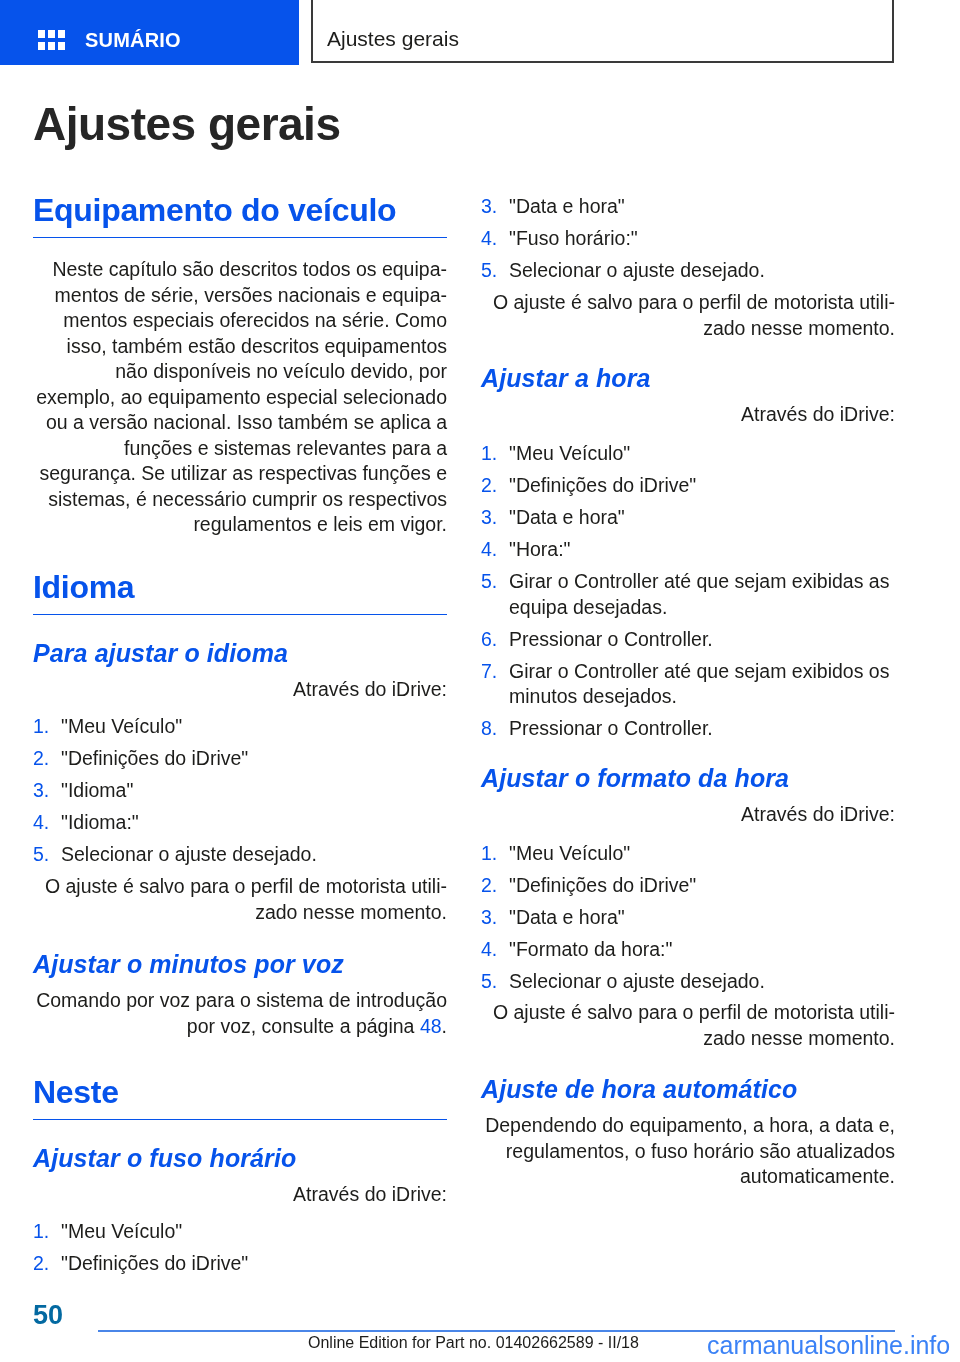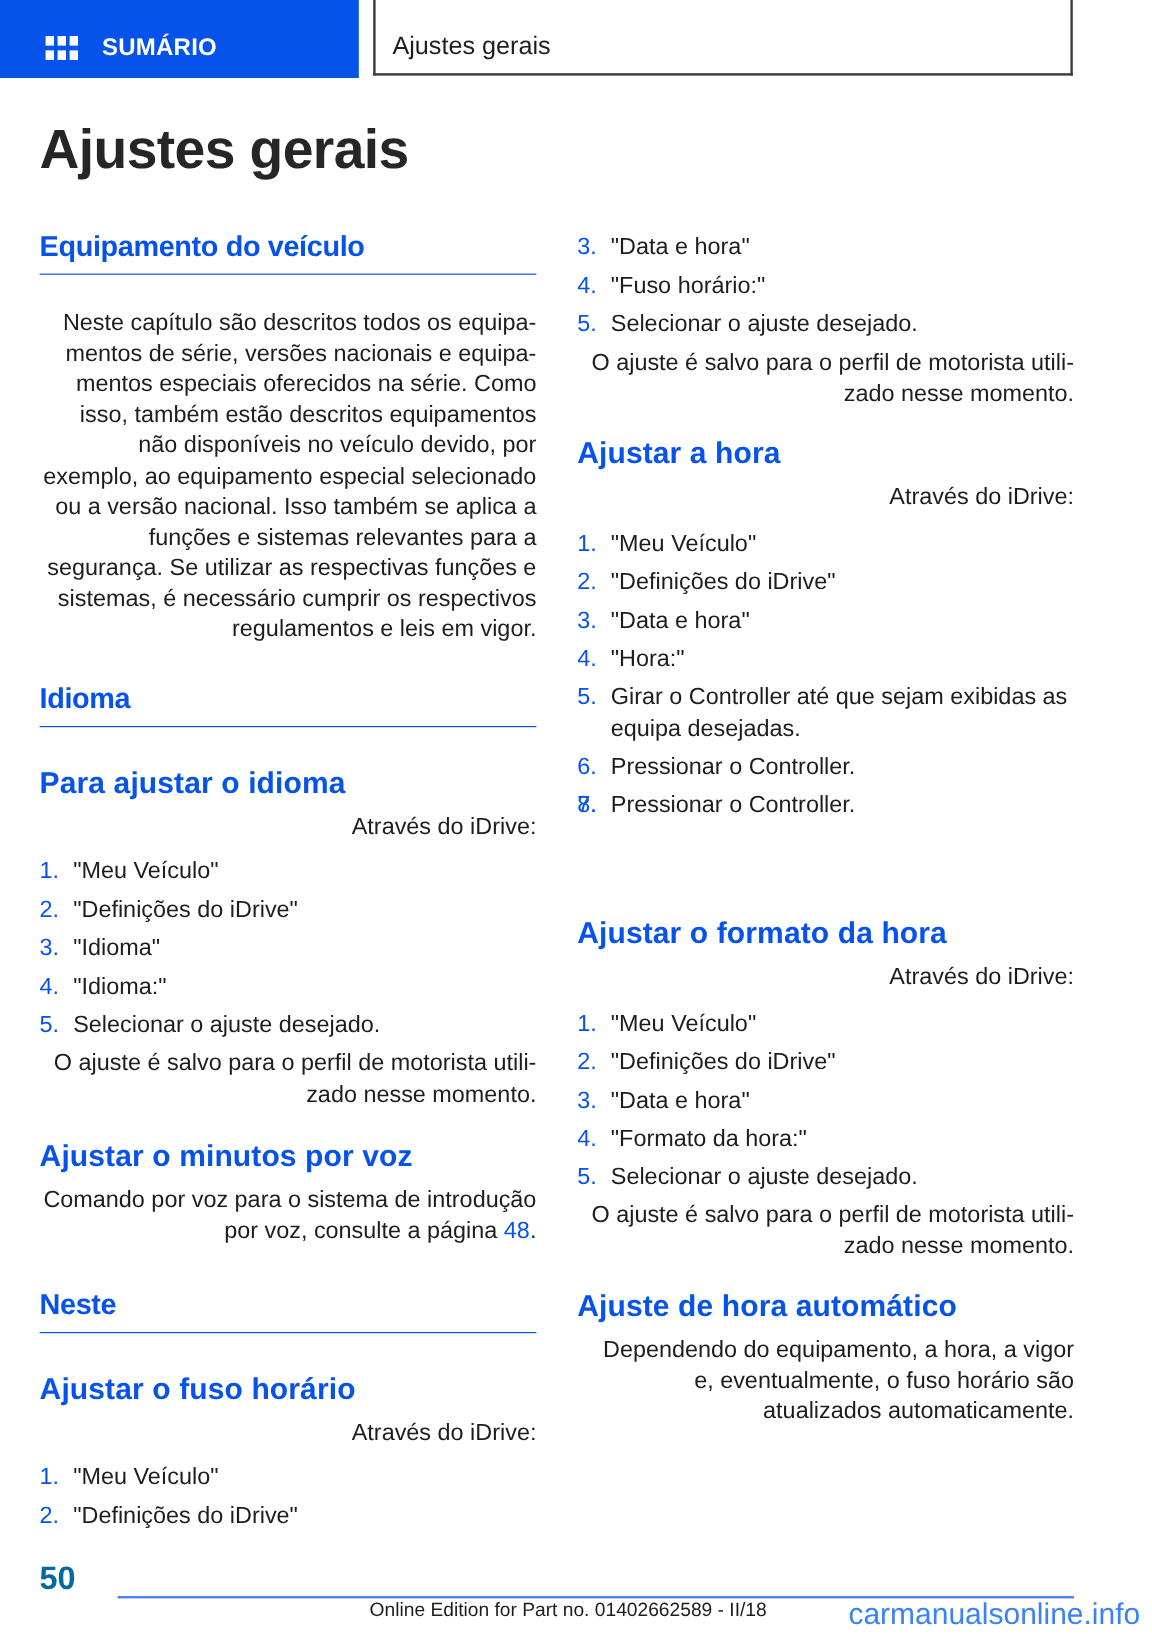--- a/index.html
+++ b/index.html
@@ -19,24 +19,24 @@
   .chapter-label { position: absolute; left: 14px; top: 29px; font-size: 21px; color: #1d1d1b; }
 
   .page-title { position: absolute; left: 33px; top: 97px; font-size: 46px; font-weight: bold;
                 color: #262626; letter-spacing: -0.5px; margin: 0; }
 
   .col { position: absolute; top: 0; }
   .col-left { left: 33px; width: 414px; }
   .col-right { left: 481px; width: 414px; }
 
   .h1 { position: absolute; left: 0; width: 414px; color: #0653eb; font-weight: bold;
-        font-size: 24px; margin: 0; border-bottom: 1.5px solid #0653eb; padding-bottom: 8px;
+        font-size: 32px; margin: 0; border-bottom: 1.5px solid #0653eb; padding-bottom: 8px;
         letter-spacing: -0.3px; }
   .h2 { position: absolute; left: 0; color: #0653eb; font-weight: bold; font-size: 25px; margin: 0;
-        letter-spacing: 0.1px; }
+        letter-spacing: 0.1px; font-style: italic; }
   .p { position: absolute; left: 0; width: 414px; font-size: 19.5px; line-height: 25.5px; margin: 0;
        color: #1d1d1b; text-align: right; }
   .ol { position: absolute; left: 0; width: 414px; margin: 0; padding: 0; list-style: none; }
   .li { position: relative; padding-left: 28px; font-size: 19.5px; line-height: 25.5px; margin-bottom: 6.5px; }
   .li .num { position: absolute; left: 0; top: 0; color: #0653eb; }
   .link { color: #0653eb; cursor: pointer; }
 
   .page-num { position: absolute; left: 33px; top: 1300px; font-size: 27px; font-weight: bold; color: #0369a1; }
   .footer-line { position: absolute; left: 98px; top: 1330px; width: 797px; height: 2px; background: #4a86e8; }
   .footer-text { position: absolute; left: 308px; top: 1334px; font-size: 16px; color: #1d1d1b; white-space: nowrap; }
@@ -104,35 +104,35 @@
 
   <h3 class="h2" style="top:364px;">Ajustar a hora</h3>
   <p class="p" style="top:402px;">Através do iDrive:</p>
   <ol class="ol" style="top:441px;">
     <li class="li"><span class="num">1.</span><span>"Meu Veículo"</span></li>
     <li class="li"><span class="num">2.</span><span>"Definições do iDrive"</span></li>
     <li class="li"><span class="num">3.</span><span>"Data e hora"</span></li>
     <li class="li"><span class="num">4.</span><span>"Hora:"</span></li>
     <li class="li"><span class="num">5.</span><span>Girar o Controller até que sejam exibidas as equipa desejadas.</span></li>
     <li class="li"><span class="num">6.</span><span>Pressionar o Controller.</span></li>
-    <li class="li"><span class="num">7.</span></li>
+    <li class="li"><span class="num">7.</span><span>Girar o Controller até que sejam exibidos os minutos desejados.</span></li>
     <li class="li"><span class="num">8.</span><span>Pressionar o Controller.</span></li>
   </ol>
 
   <h3 class="h2" style="top:764px;">Ajustar o formato da hora</h3>
   <p class="p" style="top:802px;">Através do iDrive:</p>
   <ol class="ol" style="top:841px;">
     <li class="li"><span class="num">1.</span><span>"Meu Veículo"</span></li>
     <li class="li"><span class="num">2.</span><span>"Definições do iDrive"</span></li>
     <li class="li"><span class="num">3.</span><span>"Data e hora"</span></li>
     <li class="li"><span class="num">4.</span><span>"Formato da hora:"</span></li>
     <li class="li"><span class="num">5.</span><span>Selecionar o ajuste desejado.</span></li>
   </ol>
   <p class="p" style="top:1000px;">O ajuste é salvo para o perfil de motorista utili­zado nesse momento.</p>
 
   <h3 class="h2" style="top:1075px;">Ajuste de hora automático</h3>
-  <p class="p" style="top:1113px;">Dependendo do equipamento, a hora, a vigor e, eventualmente, o fuso horário são atualizados automaticamente.</p>
+  <p class="p" style="top:1113px;">Dependendo do equipamento, a hora, a data e, regulamentos, o fuso horário são atualizados automaticamente.</p>
 </div>
 
 <div class="page-num">50</div>
 <div class="footer-line"></div>
 <div class="footer-text">Online Edition for Part no. 01402662589 - II/18</div>
 <div class="watermark">carmanualsonline.info</div>
 
 </body></html>

